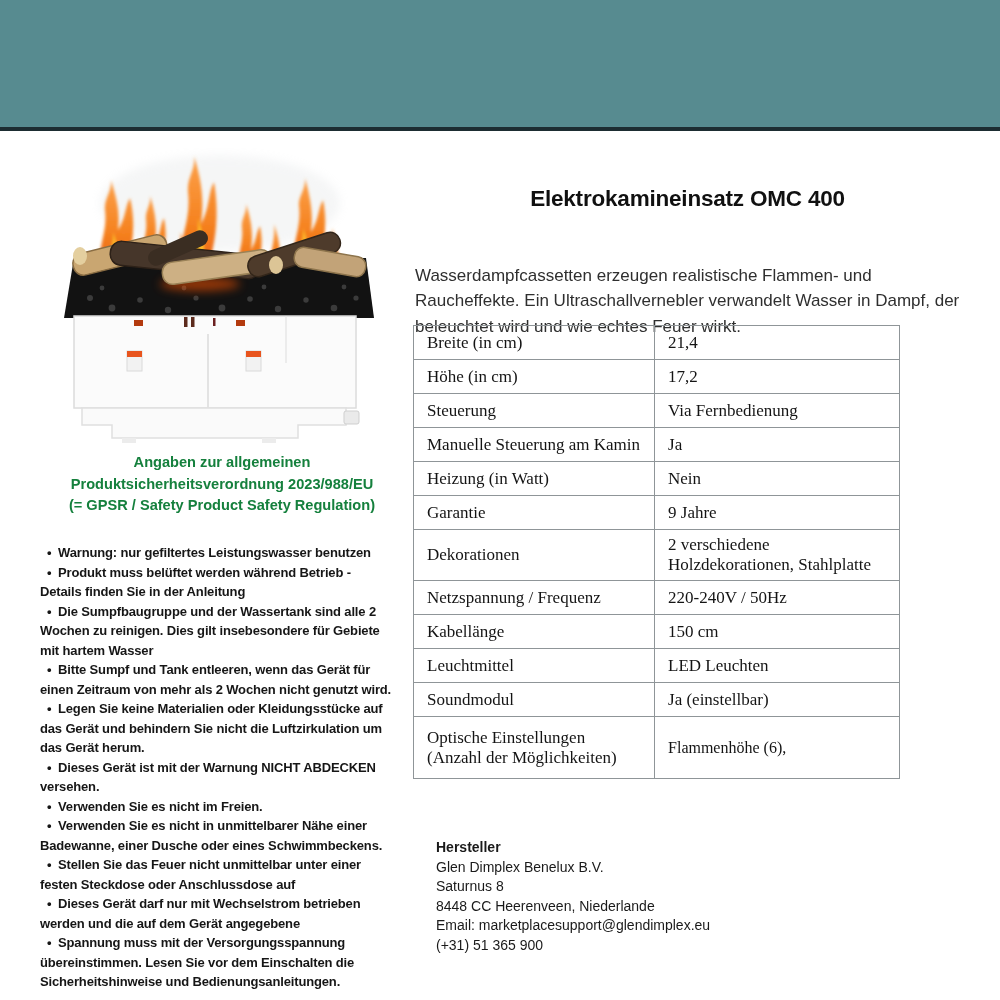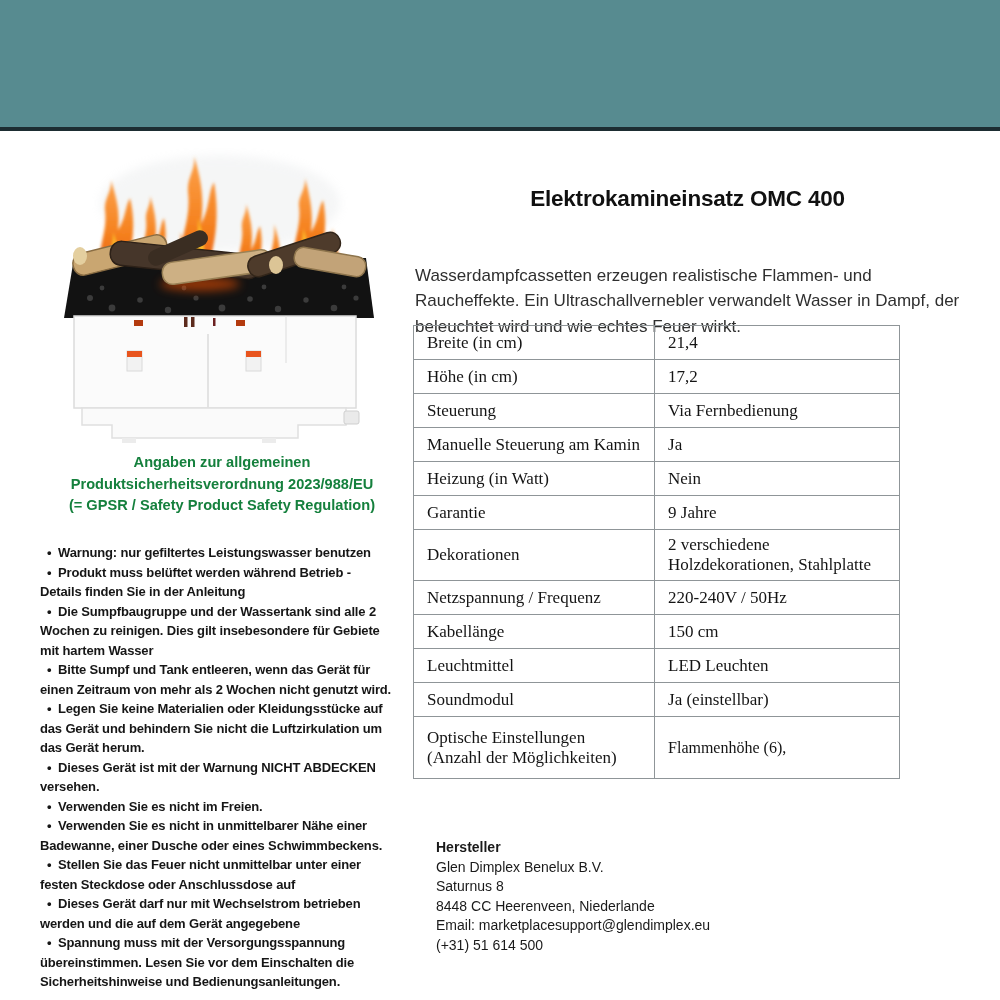--- a/index.html
+++ b/index.html
@@ -217,17 +217,17 @@
       </tbody>
   </table>
 
   <div class="manufacturer">
     <div class="mlabel">Hersteller</div>
     <div>
         <div>Glen Dimplex Benelux B.V.</div>
         <div>Saturnus 8</div>
         <div>8448 CC Heerenveen, Niederlande</div>
         <div>Email: marketplacesupport@glendimplex.eu</div>
-        <div>(+31) 51 614 500</div>
+        <div>(+31) 51 365 900</div>
       </div>
   </div>
 
 </div>
 
 </body></html>

